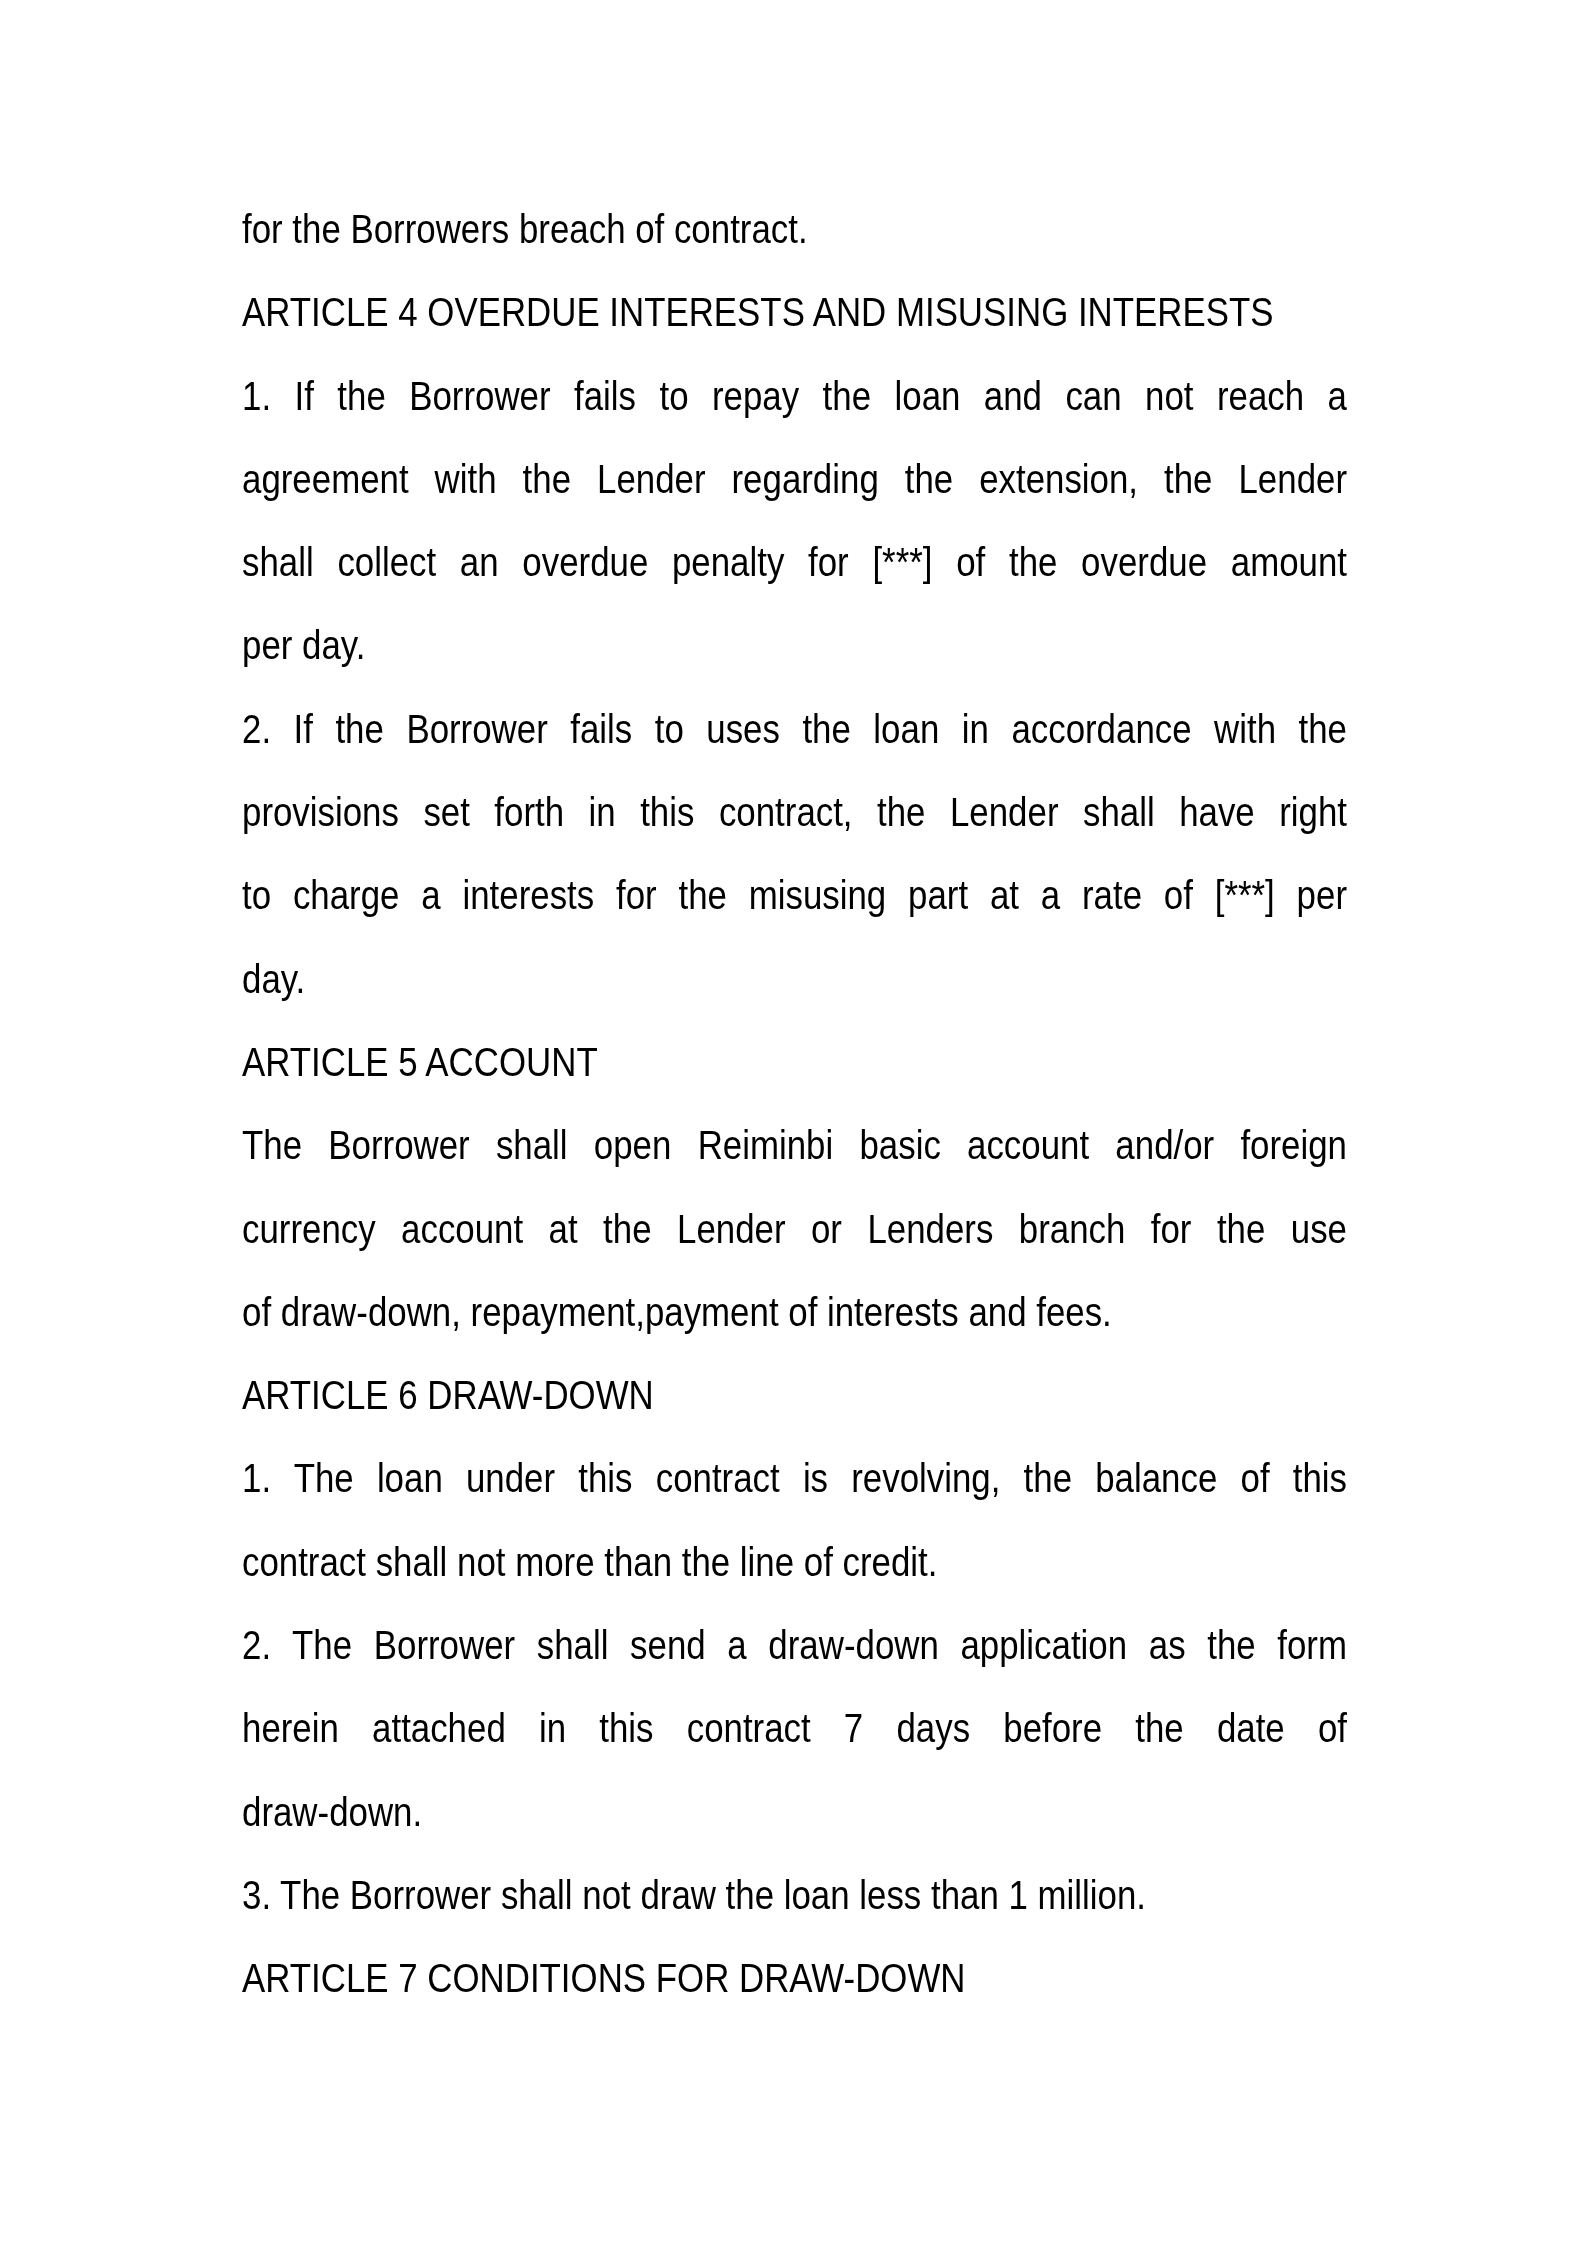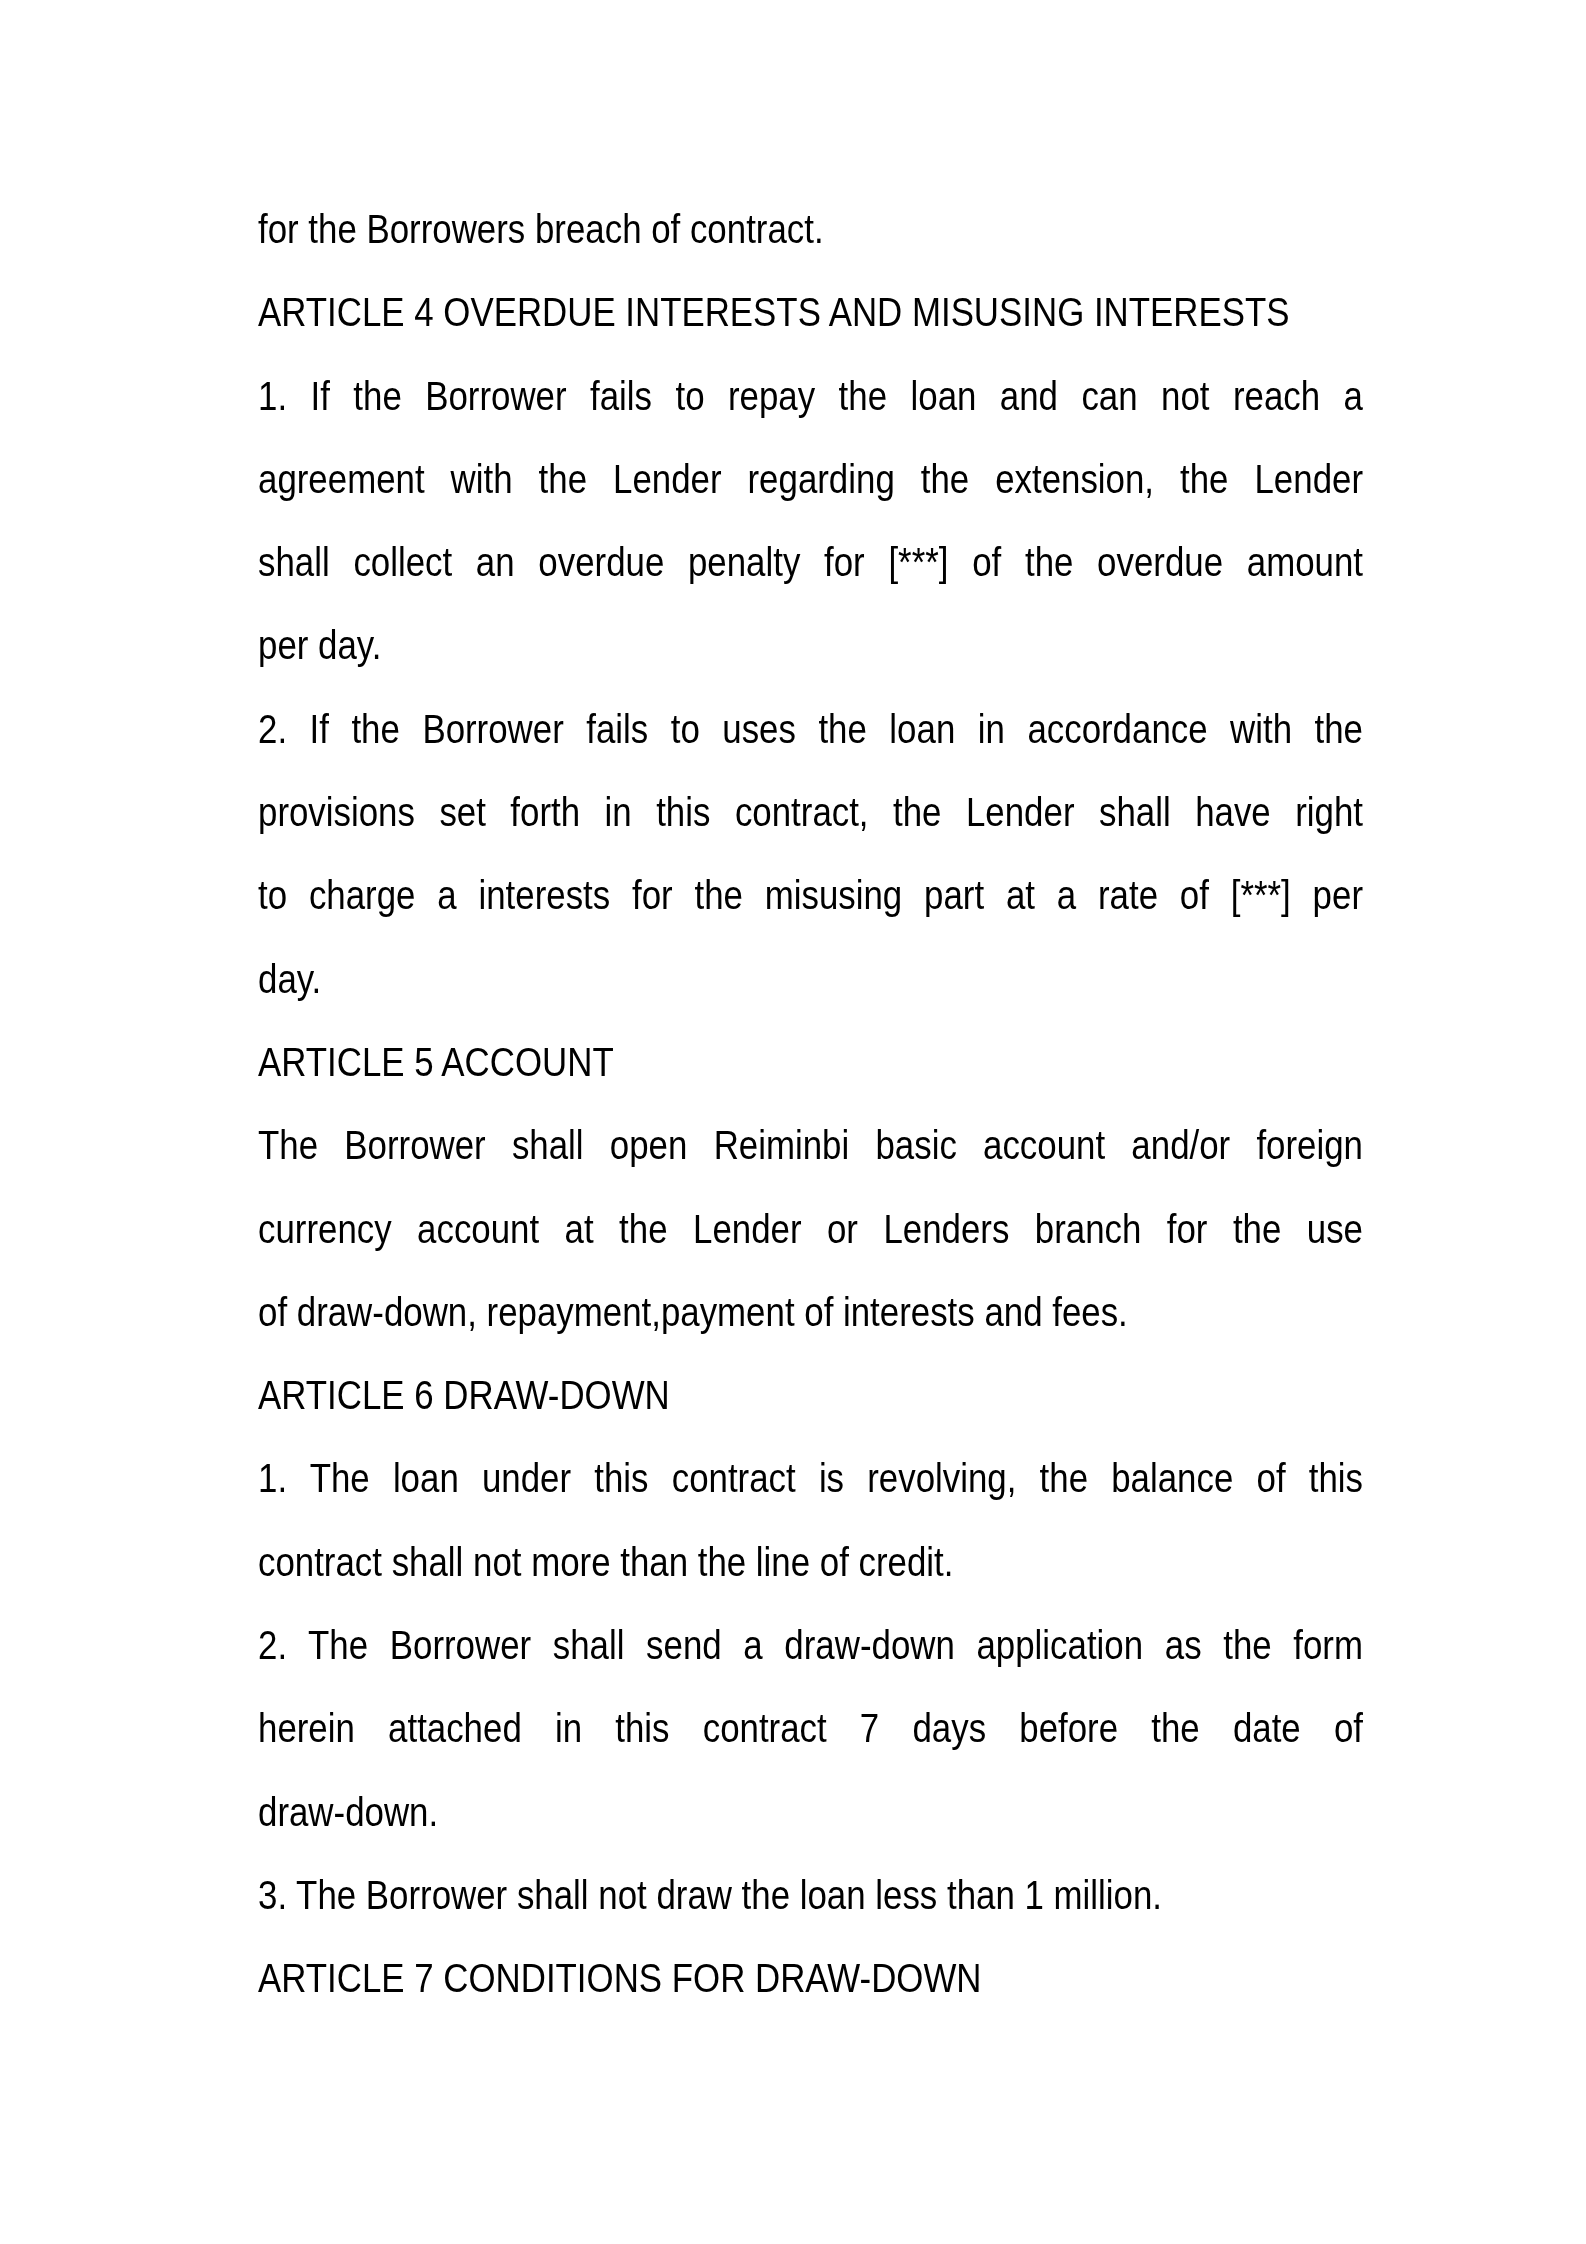--- a/index.html
+++ b/index.html
@@ -19,21 +19,20 @@
       top: 0;
       width: 1586px;
       height: 2244px;
       background: #ffffff;
     }
     .text-block {
       position: absolute;
       left: 242px;
       top: 188px;
       width: 1105px;
-      margin-left: 16px;
     }
     .line {
       display: block;
       height: 83.3px;
       line-height: 83.3px;
       width: 1300px;               
       transform: scaleX(0.85);
       transform-origin: 0 0;
       font-family: "Liberation Sans", sans-serif;
       font-size: 41px;

